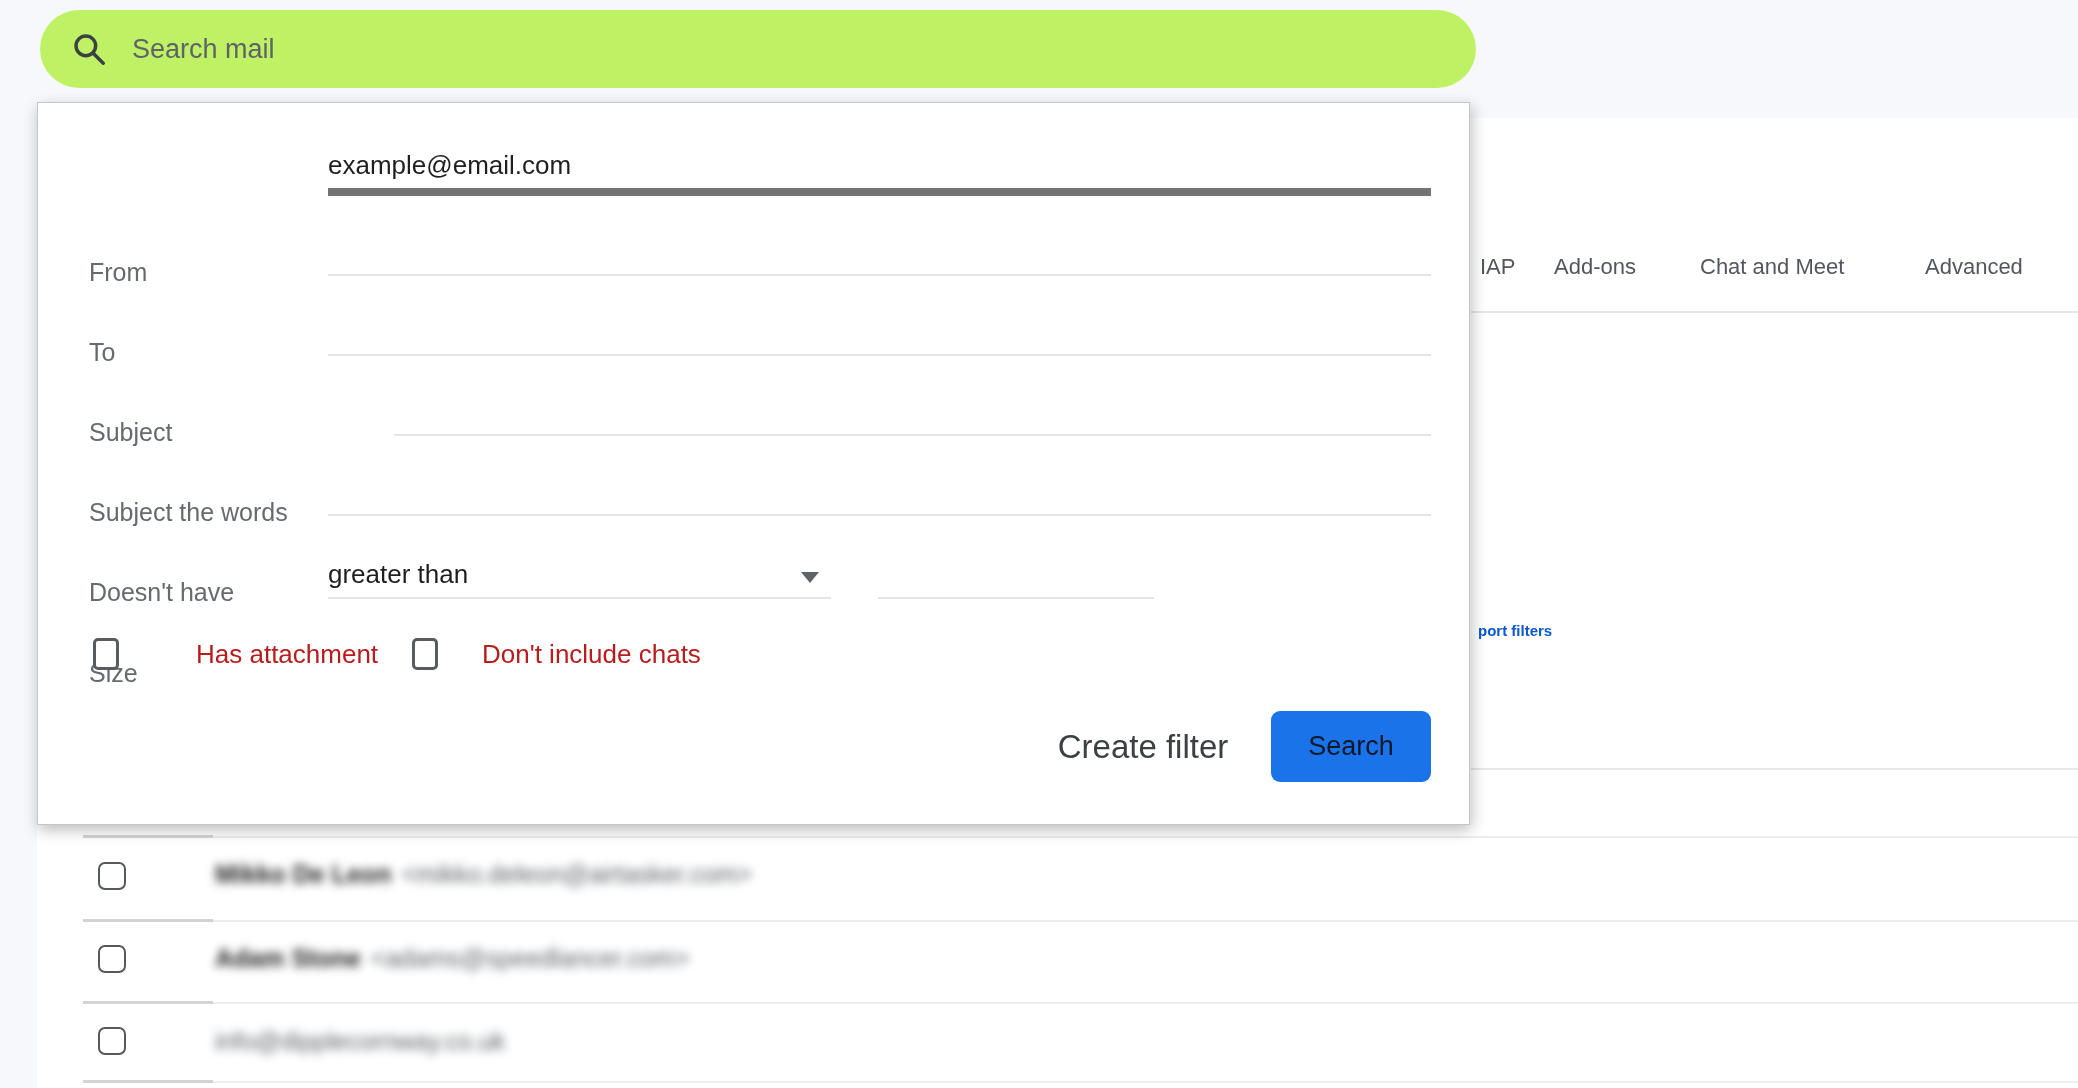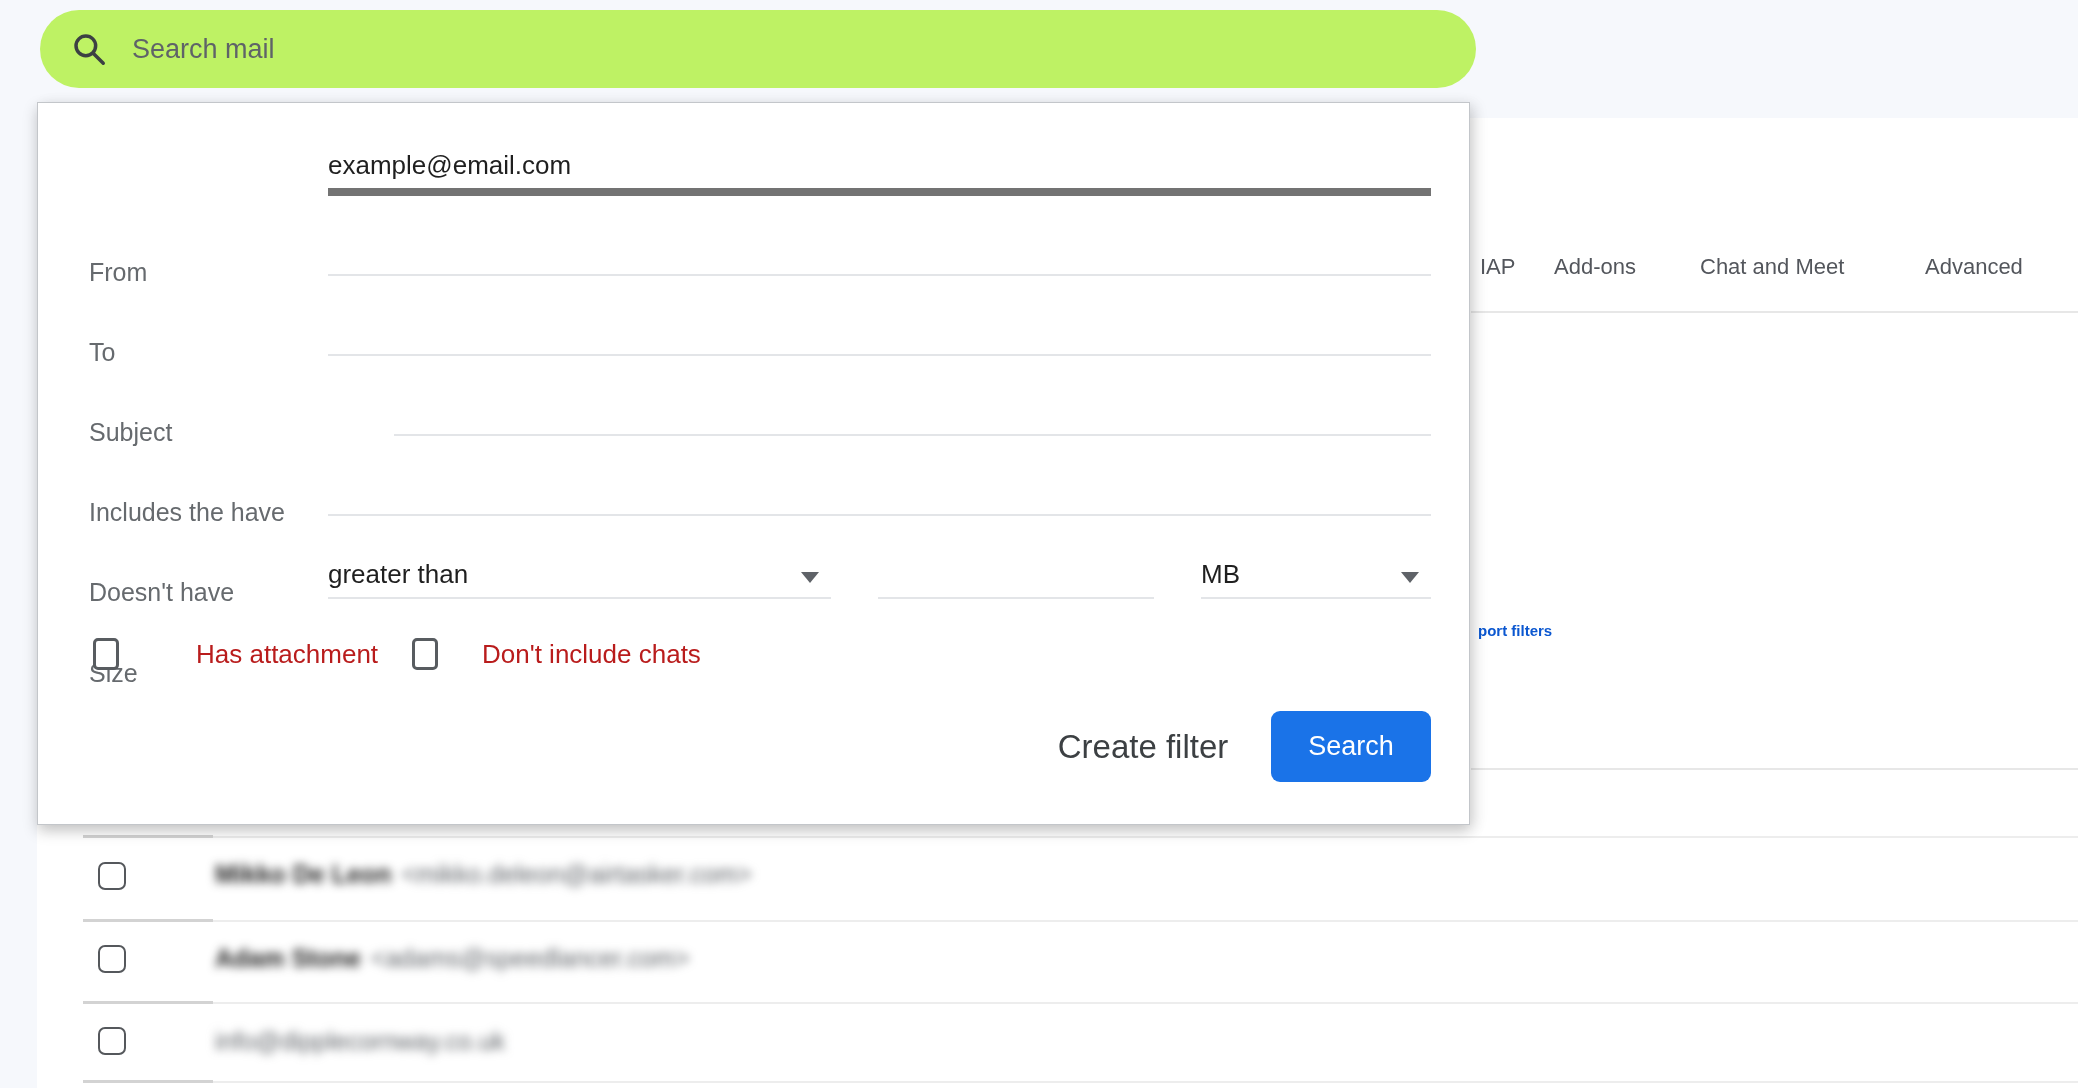--- a/index.html
+++ b/index.html
@@ -77,21 +77,21 @@
                 border:3px solid #585c60; border-radius:5px; background:#fff; }
   .cb-attach { left:55px; } .cb-chats { left:374px; }
   .p-cb-label { position:absolute; top:536px; font-size:26px; color:#b91c1c; white-space:nowrap; }
   .cbl-attach { left:158px; } .cbl-chats { left:444px; }
 
   .create-filter-btn { position:absolute; left:1000px; top:620px; width:210px; height:48px;
                        background:none; border:none; font-family:inherit;
                        font-size:33px; font-weight:500; color:#3c4043; text-align:center; cursor:pointer; }
   .search-btn { position:absolute; left:1233px; top:608px; width:160px; height:71px;
                 background:#1a73e8; border:none; border-radius:9px; font-family:inherit;
-                font-size:27px; font-weight:500; color:#ffffff; cursor:pointer; }
+                font-size:27px; font-weight:500; color:#0f172a; cursor:pointer; }
 </style>
 </head>
 <body>
 
 <div id="screen">
 
   <div class="header-band"></div>
   <div class="left-strip"></div>
 
   <span class="settings-tab tab-iap">IAP</span>
@@ -142,36 +142,32 @@
 
     <span class="f-label lbl-from">From</span>
     <div class="f-input in-from focused">example@email.com</div>
 
     <span class="f-label lbl-to">To</span>
     <div class="f-input in-to"></div>
 
     <span class="f-label lbl-subject">Subject</span>
     <div class="f-input in-subject"></div>
 
-    <span class="f-label lbl-includes">Includes the have</span>
+    <span class="f-label lbl-includes">Subject the words</span>
     <div class="f-input in-includes"></div>
 
     <span class="f-label lbl-doesnt">Doesn't have</span>
     <div class="f-input in-doesnt"></div>
 
     <span class="f-label lbl-size">Size</span>
     <div class="size-select sel-comparator">
       <span>greater than</span>
       <span class="caret"></span>
     </div>
     <div class="size-select sel-amount"></div>
-    <div class="size-select sel-unit">
-      <span>MB</span>
-      <span class="caret"></span>
-    </div>
 
     <div class="p-checkbox cb-attach"></div>
     <span class="p-cb-label cbl-attach">Has attachment</span>
     <div class="p-checkbox cb-chats"></div>
     <span class="p-cb-label cbl-chats">Don't include chats</span>
 
     <button class="create-filter-btn">Create filter</button>
     <button class="search-btn">Search</button>
   </div>
 

